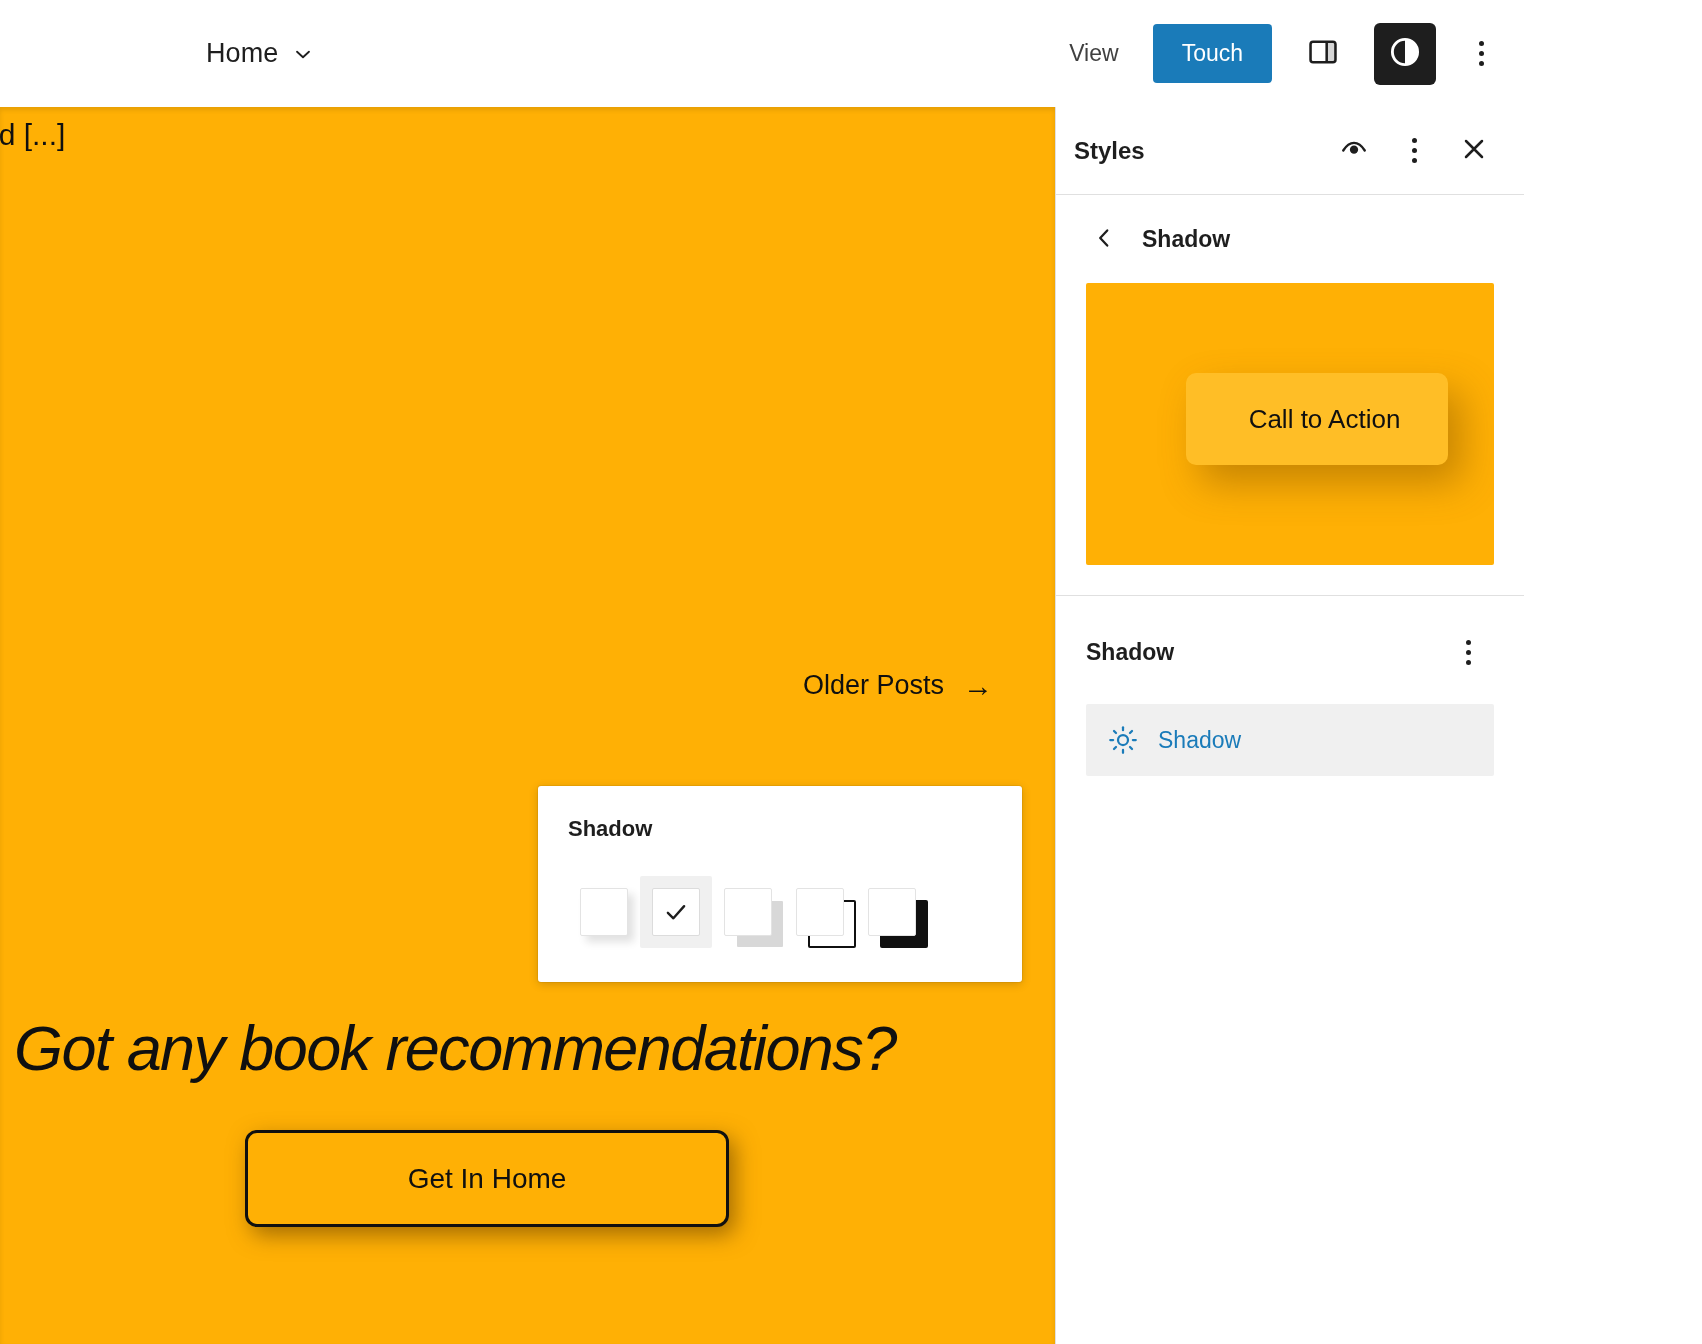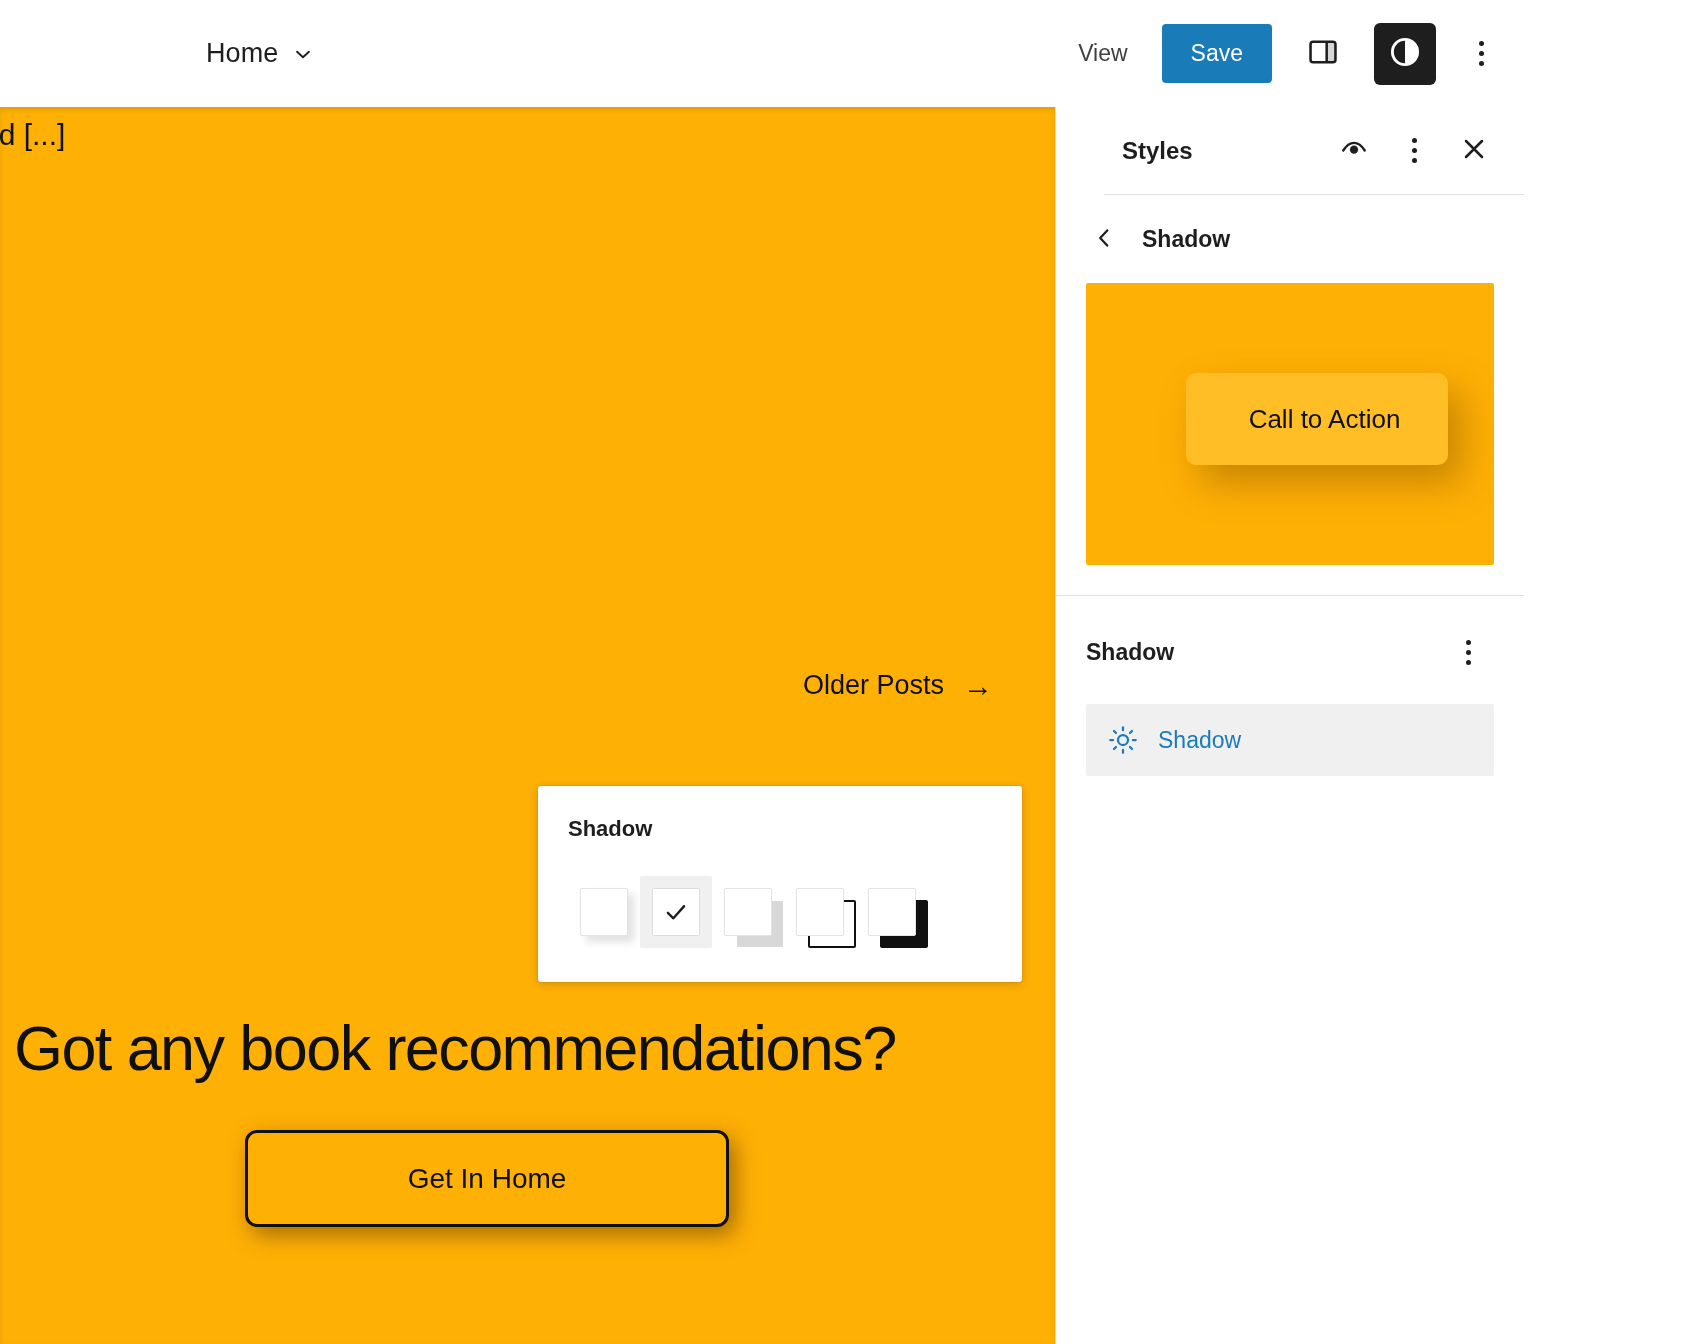--- a/index.html
+++ b/index.html
@@ -190,20 +190,21 @@
 
   .cta-heading {
     position: absolute;
     left: 14px;
     top: 905px;
     font-size: 63px;
     font-weight: 400;
     color: #101010;
     letter-spacing: -1.6px;
     white-space: nowrap;
+    font-style: italic;
   }
 
   .get-in-touch {
     position: absolute;
     left: 245px;
     top: 1023px;
     width: 484px;
     height: 97px;
     border: 3px solid #101010;
     border-radius: 12px;
@@ -284,21 +285,20 @@
     flex-direction: column;
     min-width: 0;
   }
   .sidebar-header {
     height: 88px;
     min-height: 88px;
     display: flex;
     align-items: center;
     padding: 0 24px 0 18px;
     border-bottom: 1px solid #e0e0e0;
-    margin-left: 48px;
   }
   .sidebar-title {
     font-size: 24px;
     font-weight: bold;
     color: #1e1e1e;
     flex: 1;
   }
   .sb-icon-btn {
     width: 52px;
     height: 52px;
@@ -410,21 +410,21 @@
         <span class="chevron-down">
           <svg viewBox="0 0 24 24" width="22" height="22" aria-hidden="true">
             <path d="M5.5 9.5 L12 15.5 L18.5 9.5" fill="none" stroke="#1e1e1e" stroke-width="2" stroke-linecap="round" stroke-linejoin="round"></path>
           </svg>
         </span>
       </button>
     </div>
 
     <div class="topbar-right">
       <button class="view-link">View</button>
-      <button class="save-btn">Save</button>
+      <button class="save-btn">Touch</button>
 
       <button class="icon-btn">
         <span>
           <svg viewBox="0 0 24 24" width="34" height="34" aria-hidden="true">
             <rect x="3.2" y="4.8" width="17.6" height="14.4" rx="1.8" fill="none" stroke="#1e1e1e" stroke-width="1.8"></rect>
             <rect x="14.6" y="4.8" width="6.2" height="14.4" rx="1.8" fill="#1e1e1e" opacity="0.18"></rect>
             <line x1="14.6" y1="4.8" x2="14.6" y2="19.2" stroke="#1e1e1e" stroke-width="1.8"></line>
           </svg>
         </span>
       </button>

